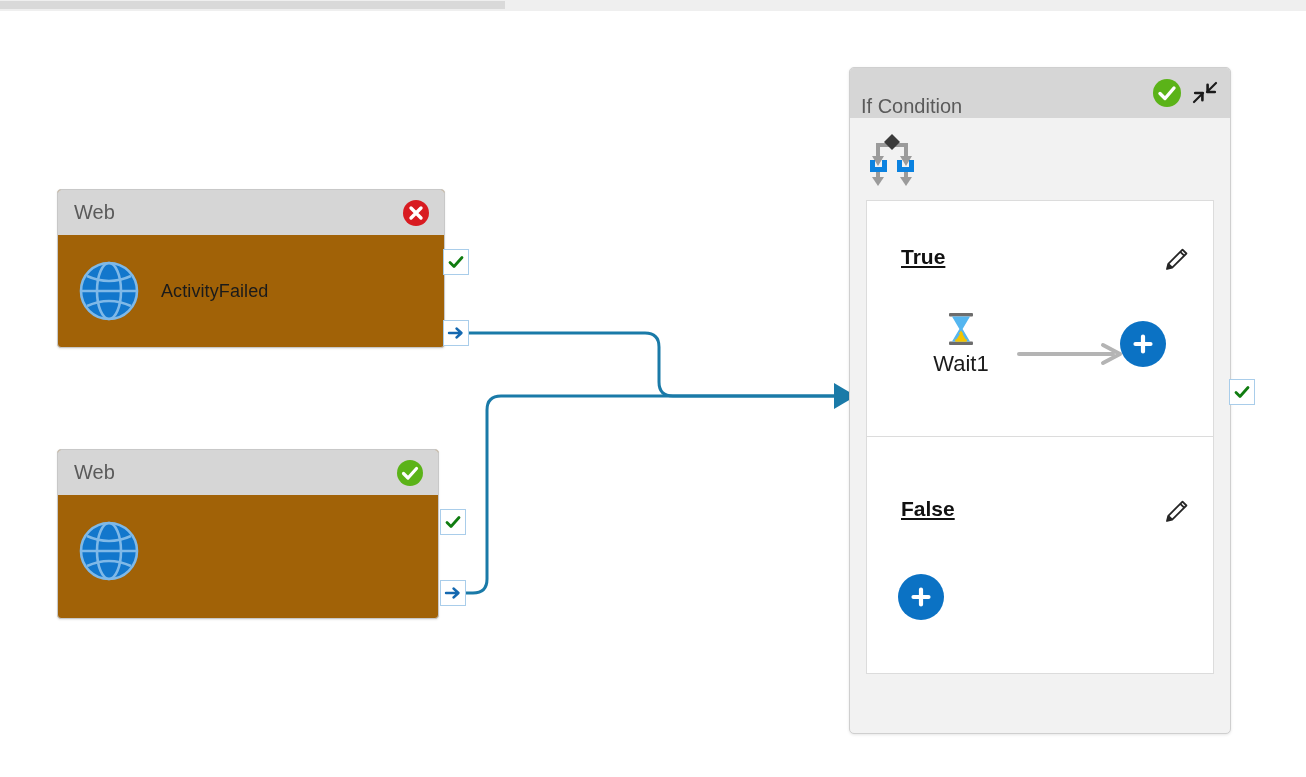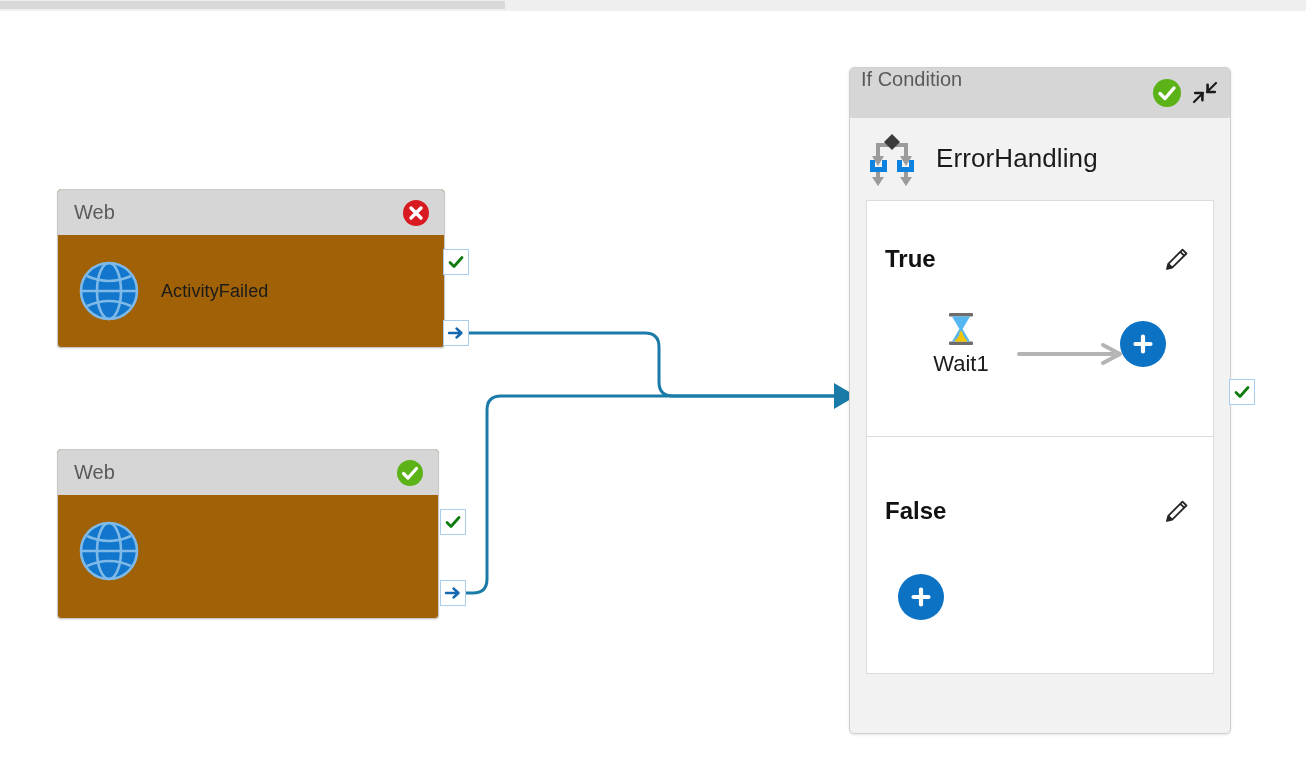--- a/index.html
+++ b/index.html
@@ -54,36 +54,36 @@
   }
 
   
   .ifc {
     position: absolute; left: 849px; top: 67px; width: 382px; height: 667px;
     background: #f2f2f2; border: 1px solid #cfcfcf; border-radius: 5px;
     box-shadow: 0 1px 3px rgba(0,0,0,0.10);
   }
   .ifc-head {
     height: 50px; background: #d6d6d6; border-radius: 4px 4px 0 0;
-    display: flex; align-items: flex-start; padding: 0 14px 0 11px; position: relative;
+    display: flex; align-items: flex-end; padding: 0 14px 0 11px; position: relative;
   }
   .ifc-head-title { font-size: 20px; color: #5a5a5a; }
   .ifc-head-icons { position: absolute; right: 10px; top: 50%; transform: translateY(-50%); display: flex; align-items: center; gap: 8px; }
   .ifc-title-row { display: flex; align-items: center; padding: 12px 0 14px 14px; }
   .ifc-title-icon { width: 56px; height: 56px; flex: none; }
   .ifc-title-text { font-size: 26px; color: #1b1b1b; margin-left: 16px; letter-spacing: .1px; }
 
   .branch {
     margin: 0 16px; background: #ffffff; border: 1px solid #dcdcdc;
     position: relative;
   }
   .branch-true  { height: 237px; }
   .branch-false { height: 237px; border-top: none; }
   .branch-label {
-    position: absolute; left: 18px; font-size: 24px; font-weight: bold; color: #111111;
+    position: absolute; left: 34px; font-size: 21px; font-weight: bold; color: #111111; text-decoration: underline;
   }
   .branch-true  .branch-label { top: 44px; }
   .branch-false .branch-label { top: 60px; }
   .branch-edit { position: absolute; right: 22px; width: 30px; height: 30px; }
   .branch-true  .branch-edit { top: 44px; }
   .branch-false .branch-edit { top: 60px; }
 
   .wait-node { position: absolute; left: 54px; top: 108px; width: 80px; text-align: center; }
   .wait-icon { width: 40px; height: 40px; }
   .wait-name { font-size: 22px; color: #1b1b1b; margin-top: 2px; }
@@ -236,21 +236,20 @@
           </g>
 
           <g fill="#9b9b9b">
             <rect x="12" y="42" width="4" height="6"></rect>
             <polygon points="8,47 20,47 14,56"></polygon>
             <rect x="40" y="42" width="4" height="6"></rect>
             <polygon points="36,47 48,47 42,56"></polygon>
           </g>
         </svg>
       </span>
-      <span class="ifc-title-text">ErrorHandling</span>
     </div>
 
     <div class="branch branch-true">
       <span class="branch-label">True</span>
       <span class="branch-edit">
         <svg width="30" height="30" viewBox="0 0 30 30">
           <g fill="none" stroke="#262626" stroke-width="1.8" stroke-linejoin="round">
             <path d="M21.5 4.6 l3.9 3.9 -14.2 14.2 -5.2 1.3 1.3 -5.2 z"></path>
             <path d="M19.3 6.8 l3.9 3.9"></path>
             <path d="M7.3 18.8 l3.9 3.9"></path>

